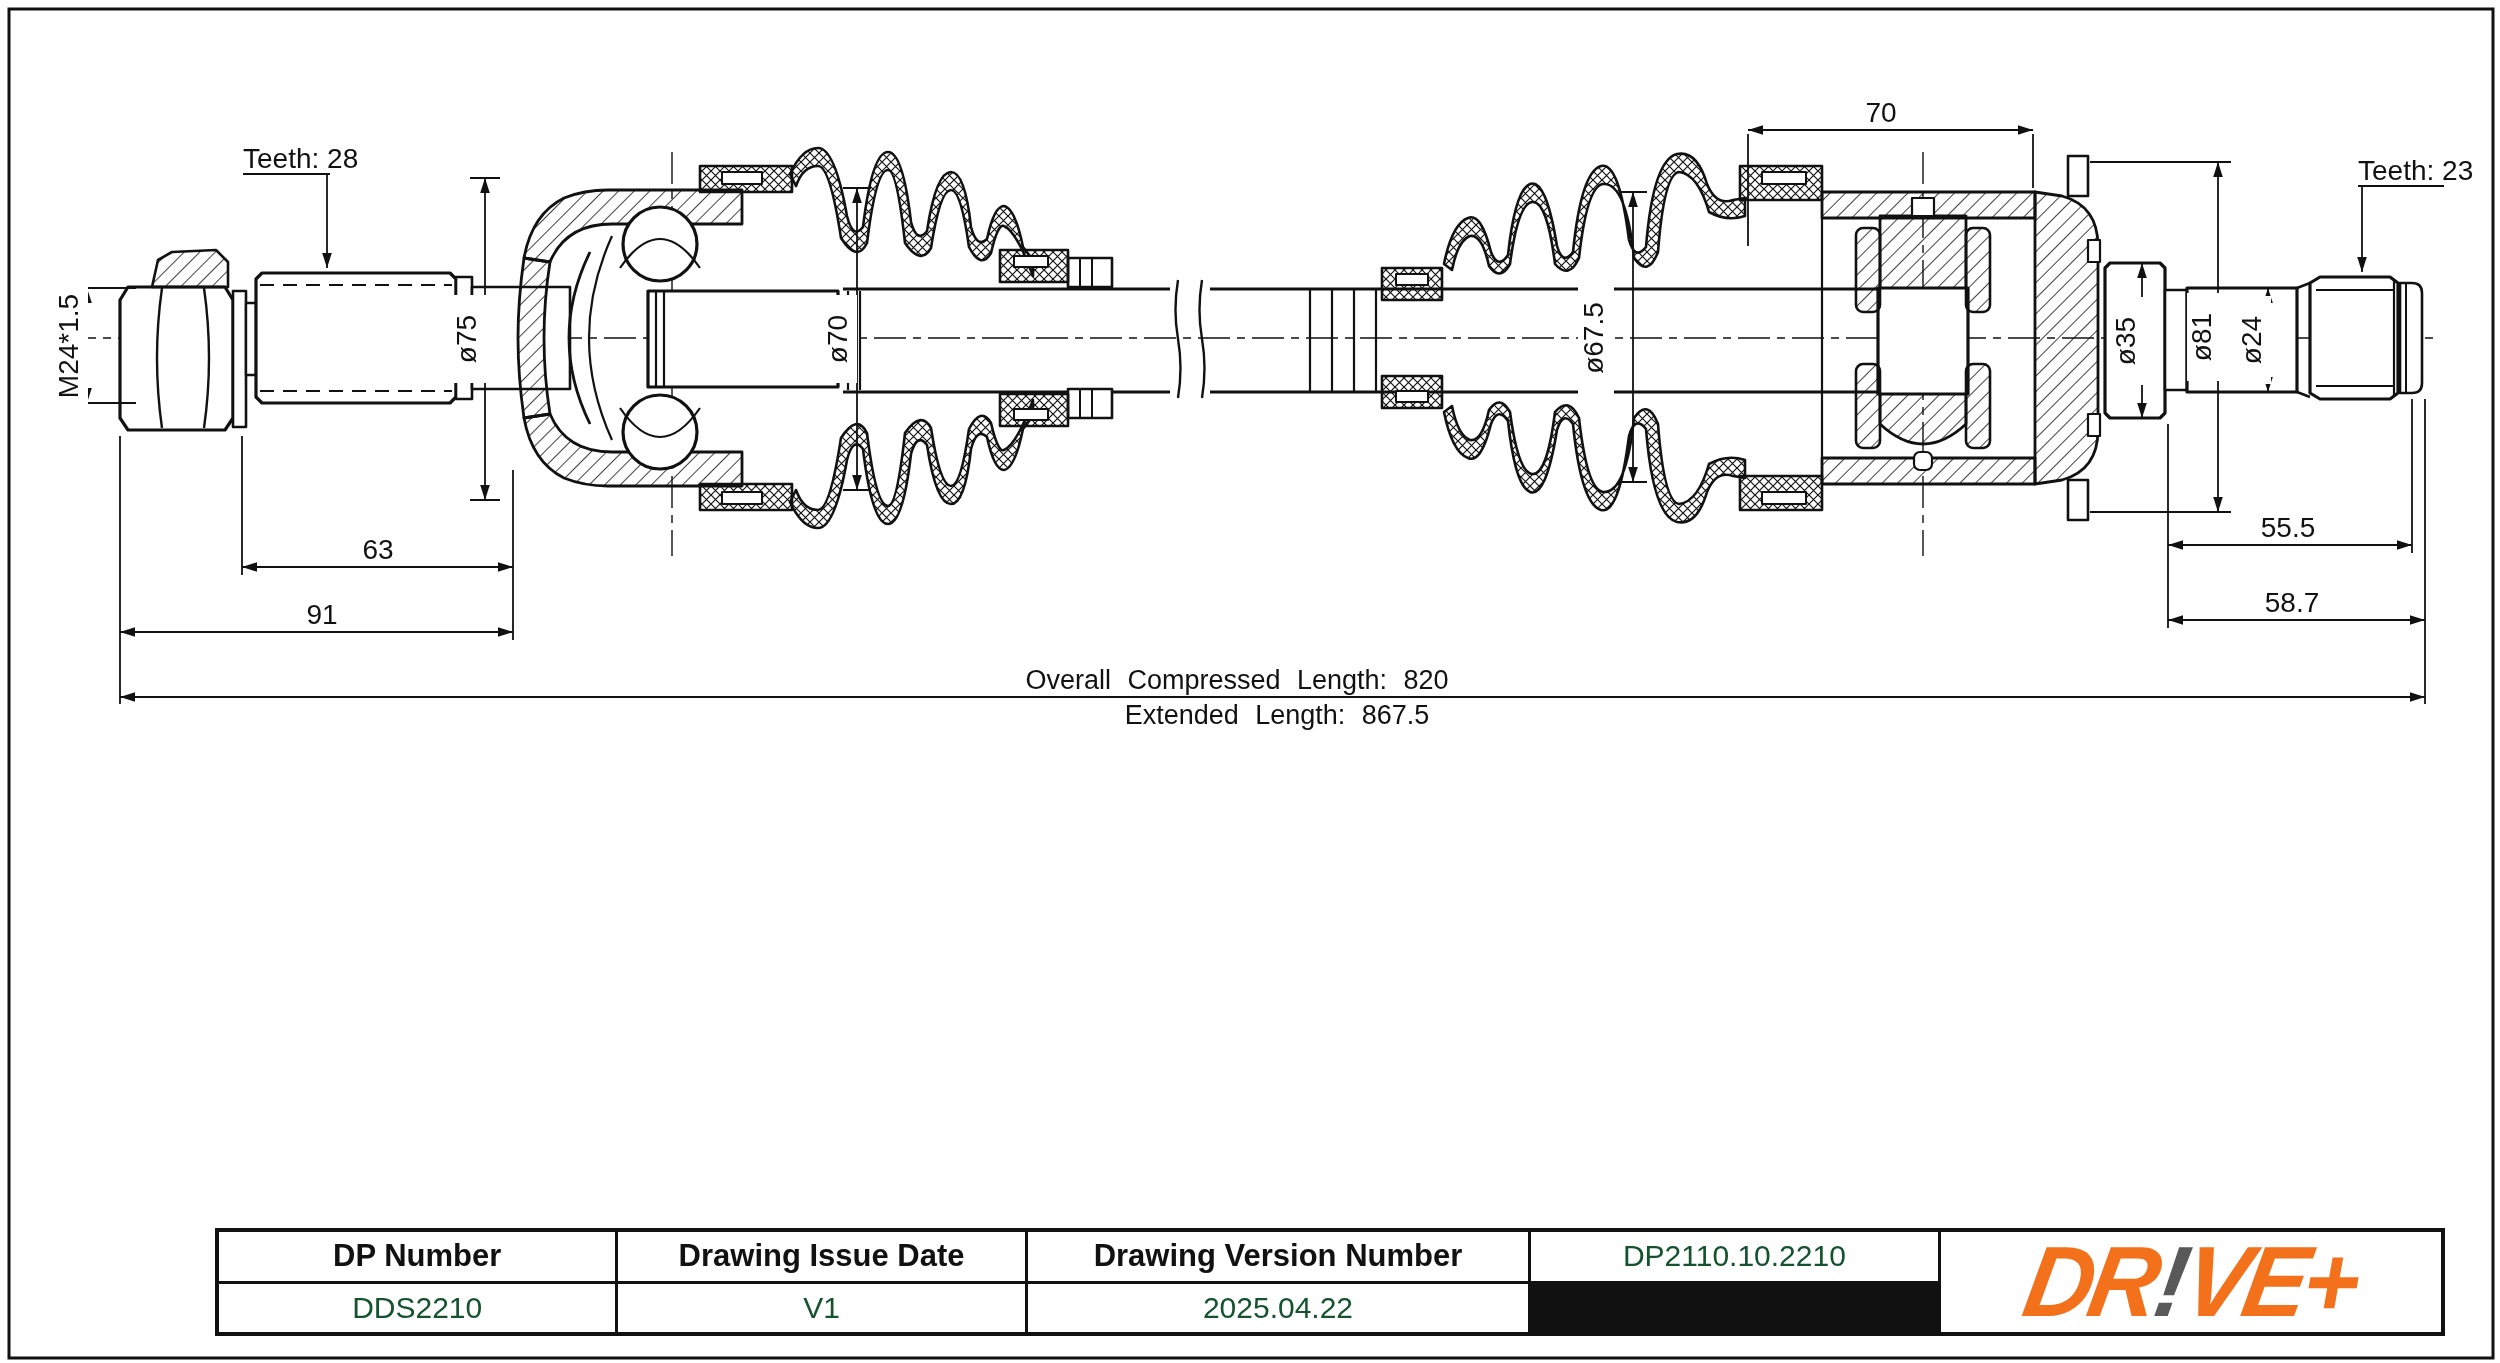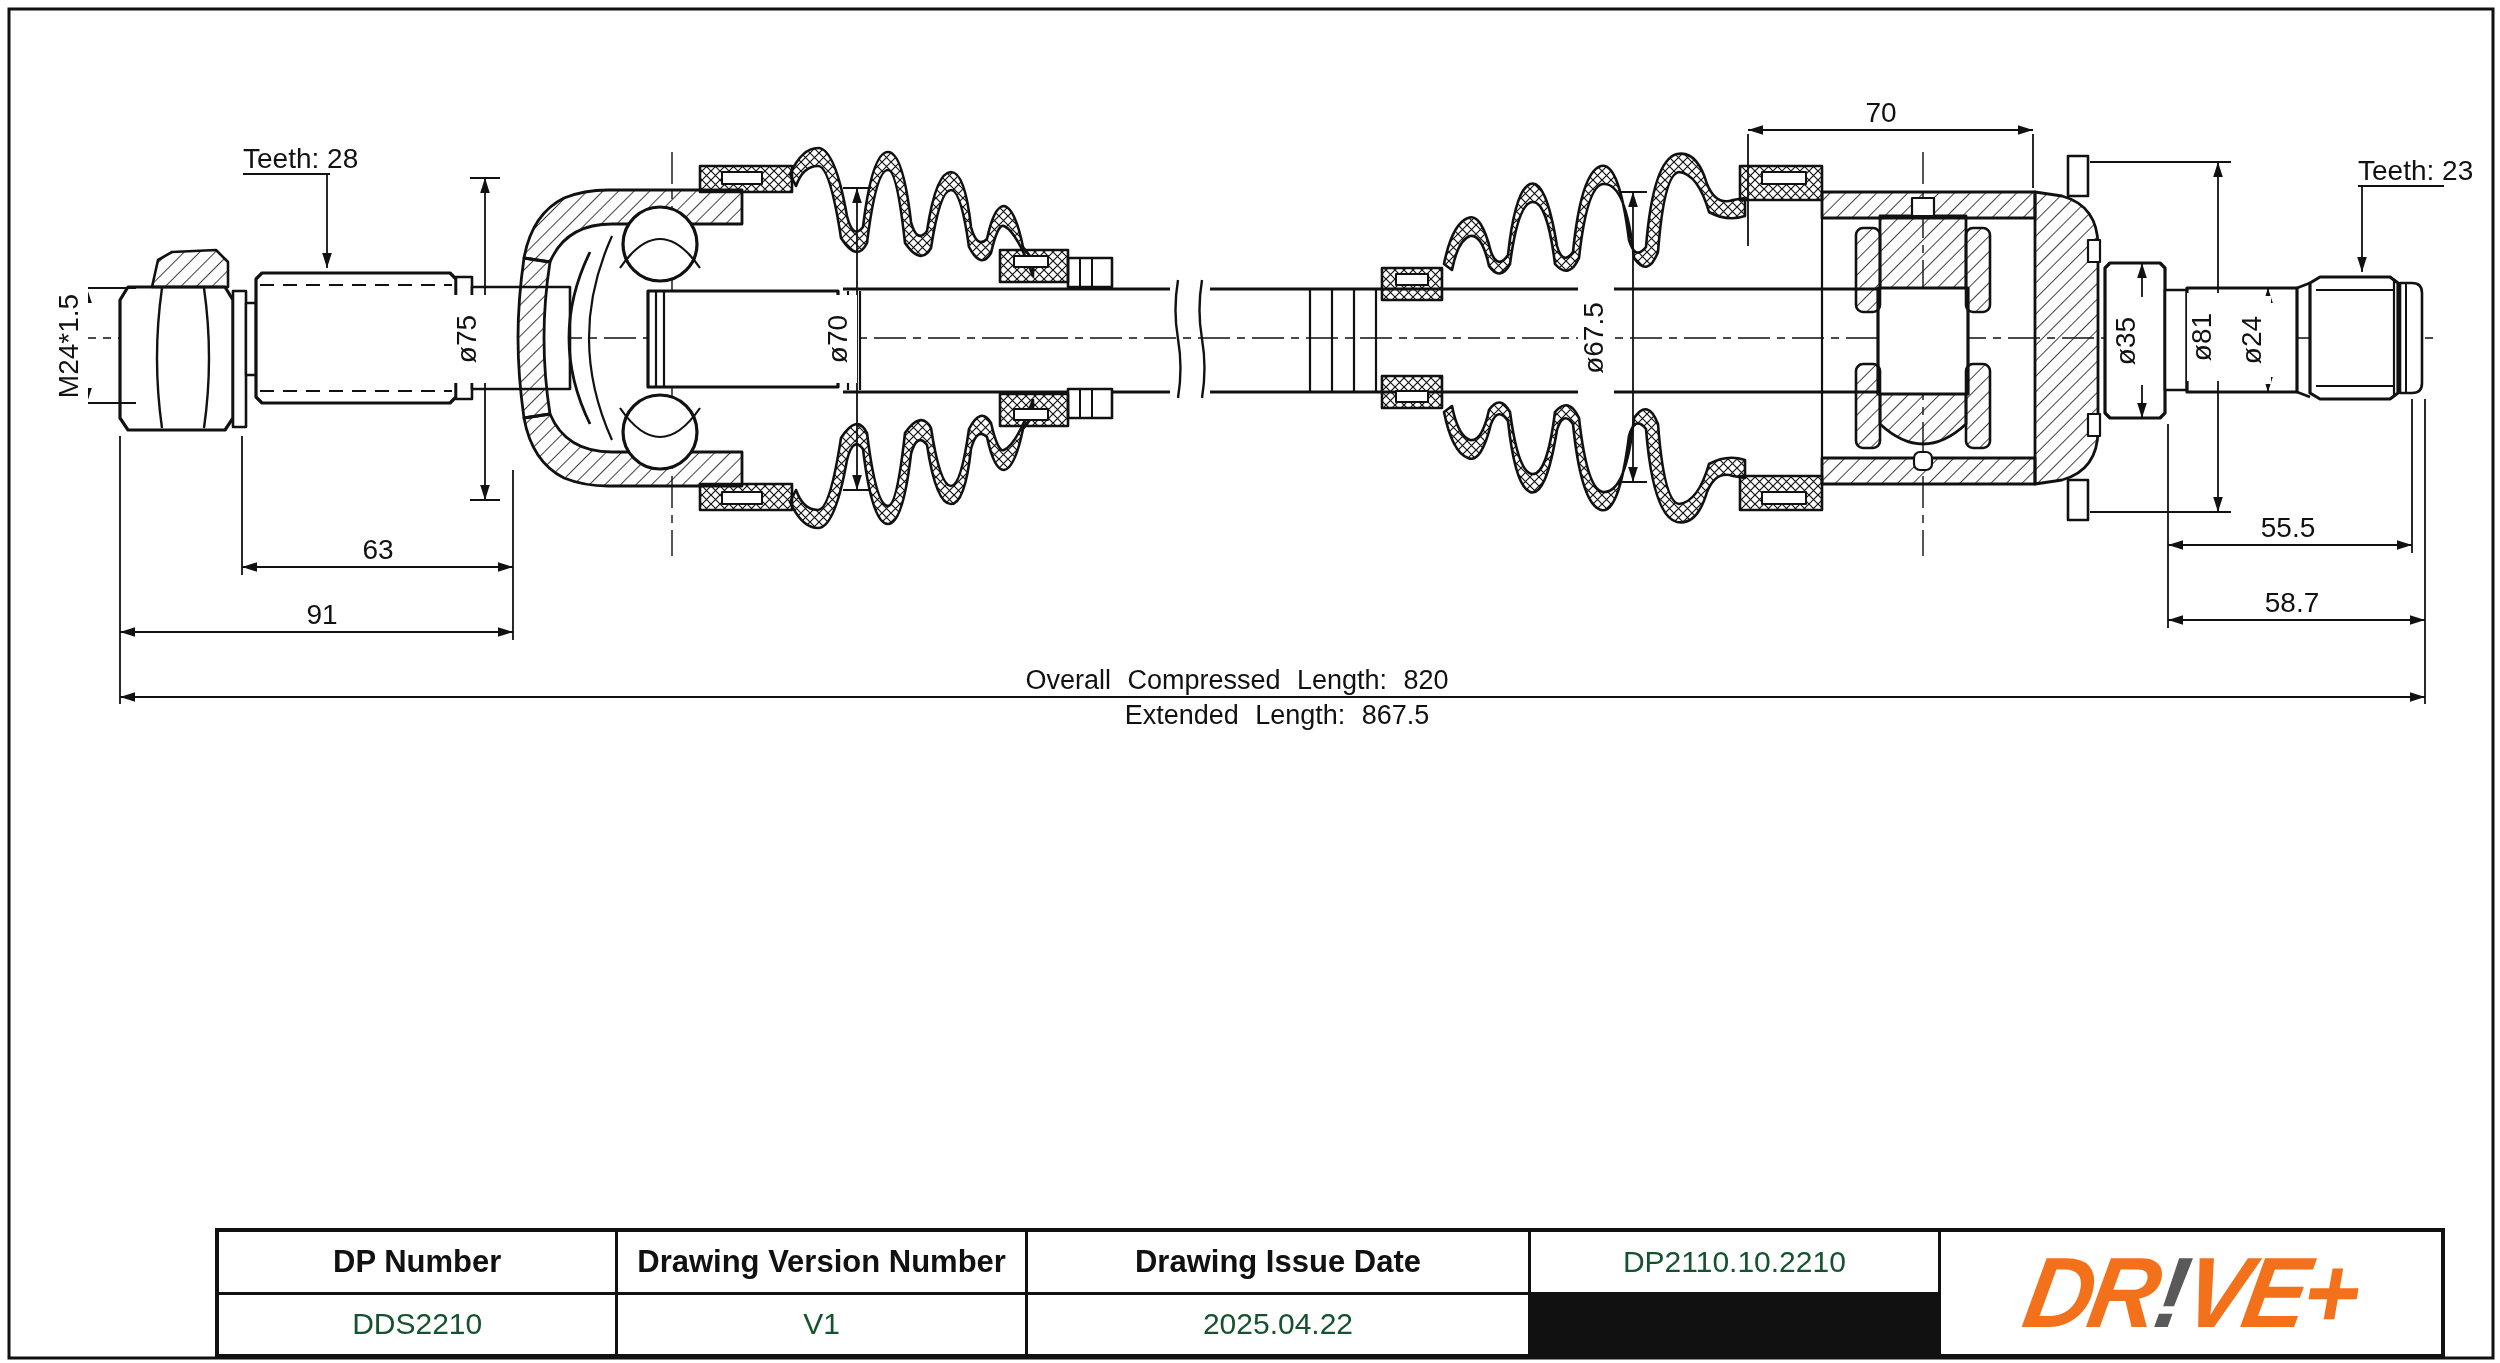--- a/index.html
+++ b/index.html
@@ -4,21 +4,21 @@
 <style>
   html,body{margin:0;padding:0;background:#ffffff;}
   body{font-family:"Liberation Sans", sans-serif;}
   .stage{position:relative;width:2500px;height:1363px;background:#ffffff;overflow:hidden;}
   svg{position:absolute;left:0;top:0;}
   svg text{font-family:"Liberation Sans", sans-serif;fill:#111;}
   .dimtxt{font-size:28px;}
   .dimtxt-s{font-size:27px;}
   .wsp{word-spacing:9px;}
   
-  .tblock{position:absolute;left:215px;top:1228px;width:2230px;height:130px;
+  .tblock{position:absolute;left:215px;top:1228px;width:2230px;height:108px;
     background:#111;border:4px solid #111;box-sizing:border-box;
     display:grid;grid-template-columns:400fr 410fr 505fr 410fr 505fr;grid-template-rows:1fr 1fr;gap:3px;}
   .tcell{background:#fff;display:flex;align-items:center;justify-content:center;overflow:hidden;}
   .thead{font-weight:bold;font-size:31px;color:#111;}
   .tval{font-size:30px;color:#14532d;}
   .logocell{grid-column:5;grid-row:1/3;}
   .logo{font-style:italic;font-weight:bold;font-size:96px;letter-spacing:-5px;
     transform:skewX(-10deg) scaleY(1.04);white-space:nowrap;line-height:1;color:#F4711C;}
   .logo .bang{color:#595959;padding:0 2px;}
 </style>
@@ -232,22 +232,22 @@
     <text class="dimtxt" x="322" y="624" text-anchor="middle">91</text>
     <text class="dimtxt" x="2288" y="537" text-anchor="middle">55.5</text>
     <text class="dimtxt" x="2292" y="612" text-anchor="middle">58.7</text>
     <text class="dimtxt-s wsp" x="1237" y="689" text-anchor="middle">Overall Compressed Length: 820</text>
     <text class="dimtxt-s wsp" x="1277" y="724" text-anchor="middle">Extended Length: 867.5</text>
   </g>
 </svg>
 
 <div class="tblock">
   <div class="tcell thead">DP Number</div>
+  <div class="tcell thead">Drawing Issue Date</div>
   <div class="tcell thead">Drawing Version Number</div>
-  <div class="tcell thead">Drawing Issue Date</div>
   <div class="tcell logocell">
     <div class="logo"><span>DR</span><span class="bang">!</span><span>VE+</span></div>
   </div>
   <div class="tcell tval">DP2110.10.2210</div>
   <div class="tcell tval">DDS2210</div>
   <div class="tcell tval">V1</div>
   <div class="tcell tval">2025.04.22</div>
 </div>
 </div>
 

